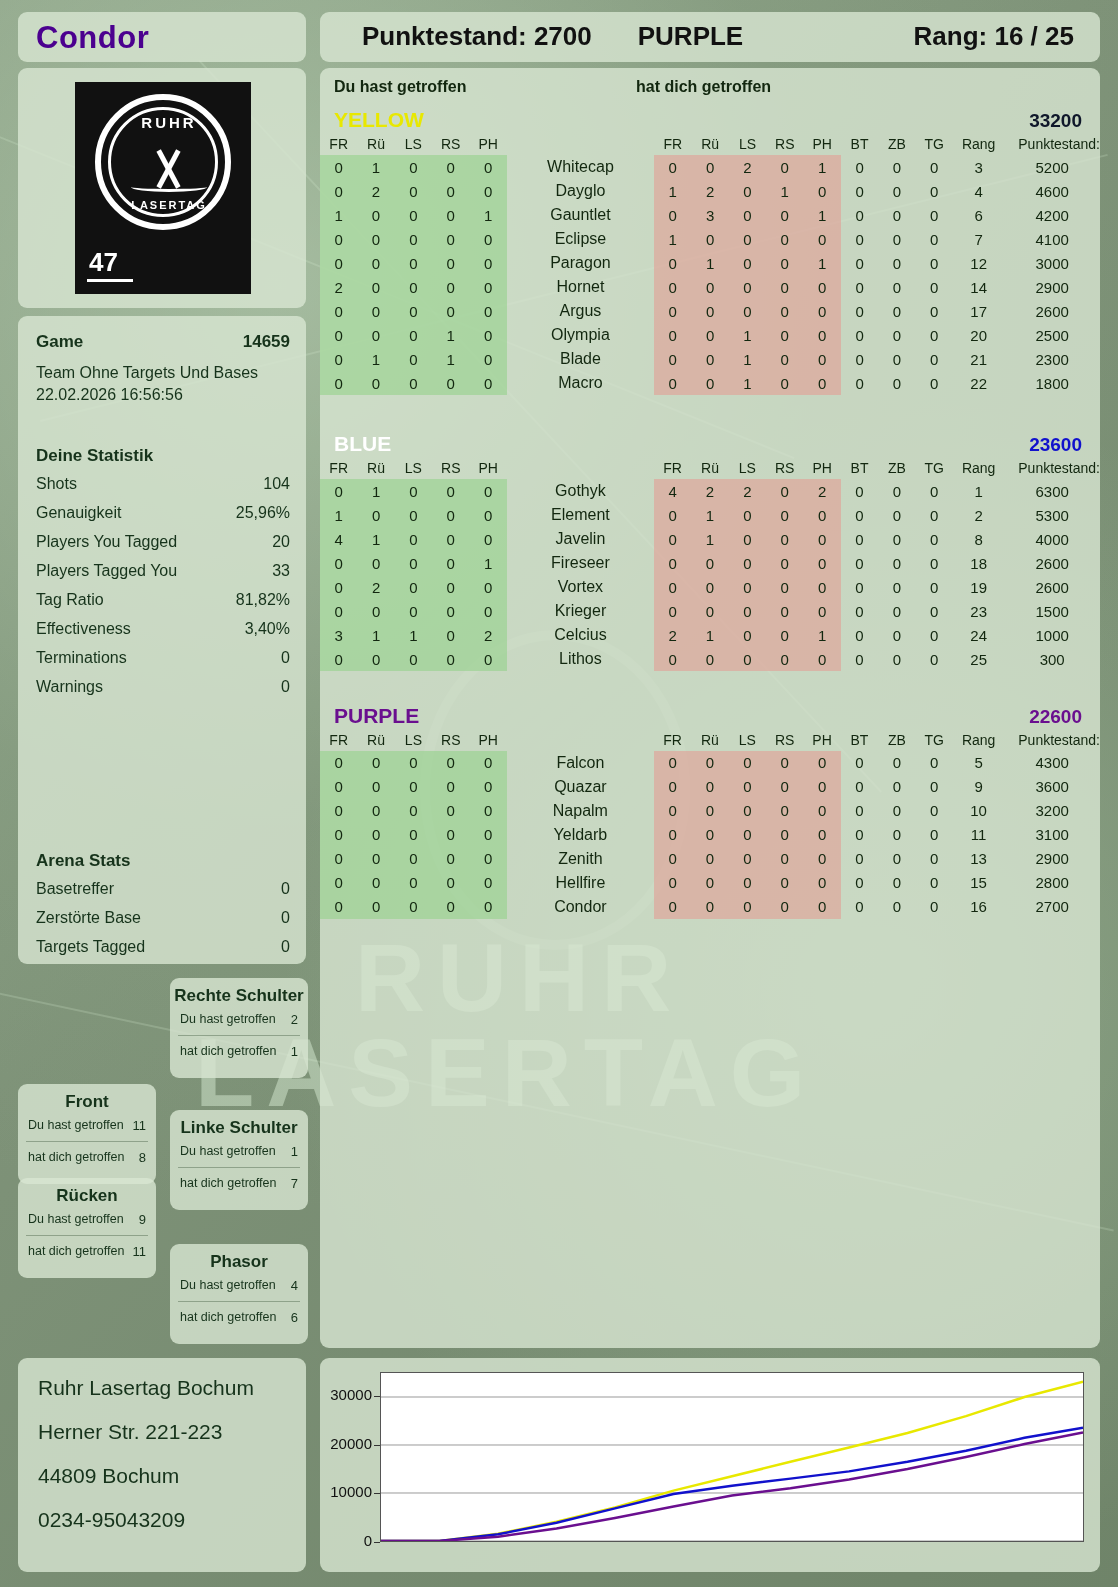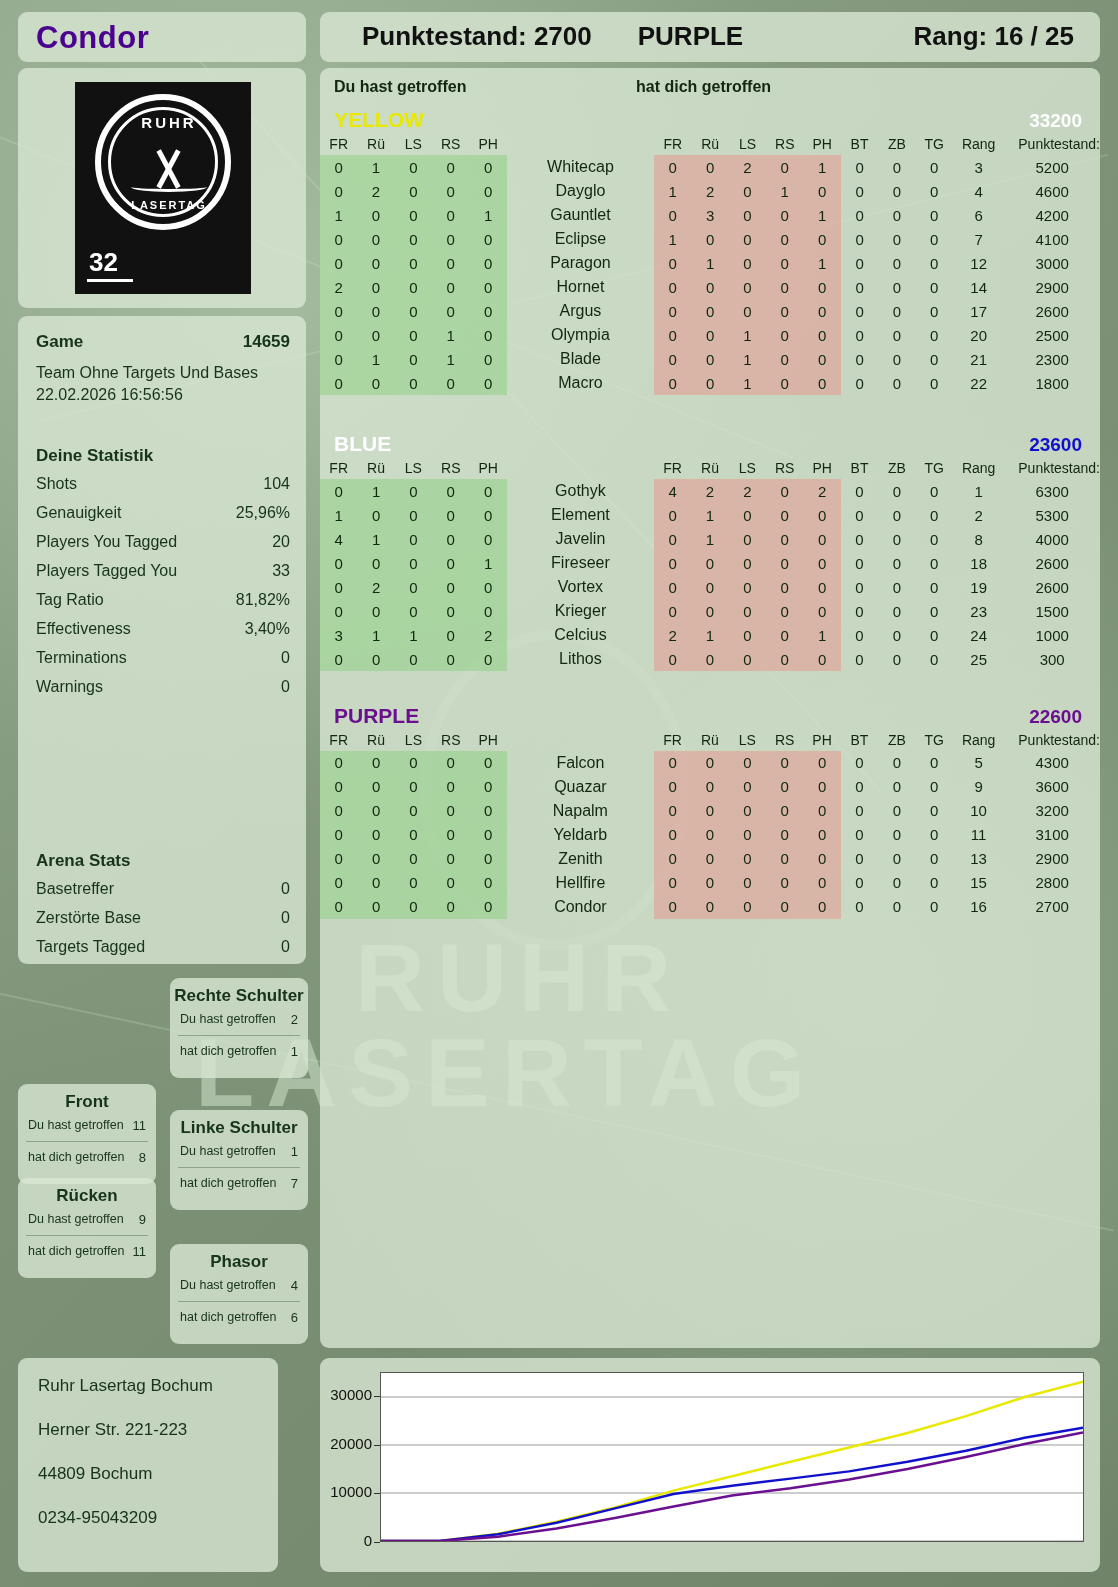--- a/index.html
+++ b/index.html
@@ -112,21 +112,21 @@
 
   
   .bp{background:rgba(216,230,210,.80);border-radius:9px;position:absolute;}
   .bp .t{position:absolute;left:0;right:0;top:8px;text-align:center;
     font-weight:bold;font-size:17px;color:#16331b;}
   .bp .row{position:absolute;left:10px;right:10px;font-size:12.5px;color:#16331b;}
   .bp .row .v{float:right;font-size:13px;}
   .bp .sep{position:absolute;left:8px;right:8px;height:1px;background:rgba(40,70,40,.35);}
 
   
-  #addr{left:18px;top:1358px;width:260px;height:214px;color:#16331b;font-size:17px;}
+  #addr{left:18px;top:1358px;width:288px;height:214px;color:#16331b;font-size:21px;}
   #addr div{position:absolute;left:20px;}
 
   
   #board{left:320px;top:68px;width:780px;height:1280px;}
   .board-head{position:absolute;top:10px;font-weight:bold;font-size:16px;color:#12270f;}
   .tblock{position:absolute;left:0;width:780px;}
   .tname{position:absolute;left:14px;font-weight:bold;font-size:21px;}
   .tscore{position:absolute;right:18px;font-weight:bold;font-size:19px;}
   table.sc{border-collapse:collapse;position:absolute;left:0;top:26px;width:780px;
     font-size:15px;color:#12270f;}
@@ -176,21 +176,21 @@
 
 <div class="panel" id="logo-panel">
   <div class="logo-box">
     <div class="logo-ring">
       <div class="inner"></div>
       <div class="logo-word-top">RUHR</div>
       <div class="hammers"></div>
       <div class="wave"></div>
       <div class="logo-word-bot">LASERTAG</div>
     </div>
-    <div class="logo-num">32</div>
+    <div class="logo-num">47</div>
     <div class="logo-num-underline"></div>
   </div>
 </div>
 
 <div class="panel" id="game-panel">
   <div class="gp" style="top:16px;">
     <span class="l sec-title">Game</span>
     <span class="r bold" style="font-size:17px;">14659</span>
   </div>
   <div class="gp" style="top:48px;">
@@ -295,21 +295,21 @@
   <div style="top:106px;">44809 Bochum</div>
   <div style="top:150px;">0234-95043209</div>
 </div>
 
 <div class="panel" id="board">
   <div class="board-head" style="left:14px;">Du hast getroffen</div>
   <div class="board-head" style="left:316px;">hat dich getroffen</div>
   <div id="teams-host">
       <div class="tblock" style="top: 40px;">
         <div class="tname" style="color: rgb(232, 232, 0); top: 0px;">YELLOW</div>
-        <div class="tscore" style="color: #ffffff; top: 2px;">33200</div>
+        <div class="tscore" style="color: #0f172a; top: 2px;">33200</div>
         <table class="sc">
           <colgroup>
             <col class="c-num">
             <col class="c-num">
             <col class="c-num">
             <col class="c-num">
             <col class="c-num">
             <col style="width: 150px;">
             <col class="c-num">
             <col class="c-num">

